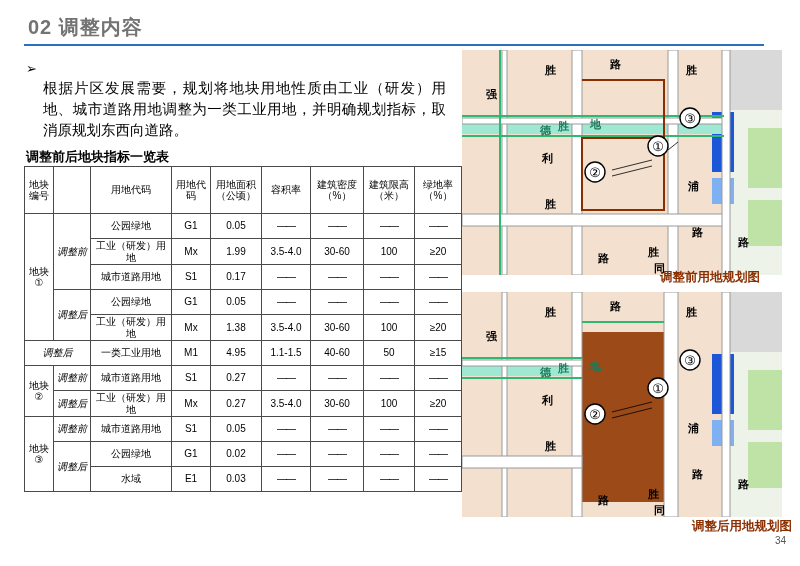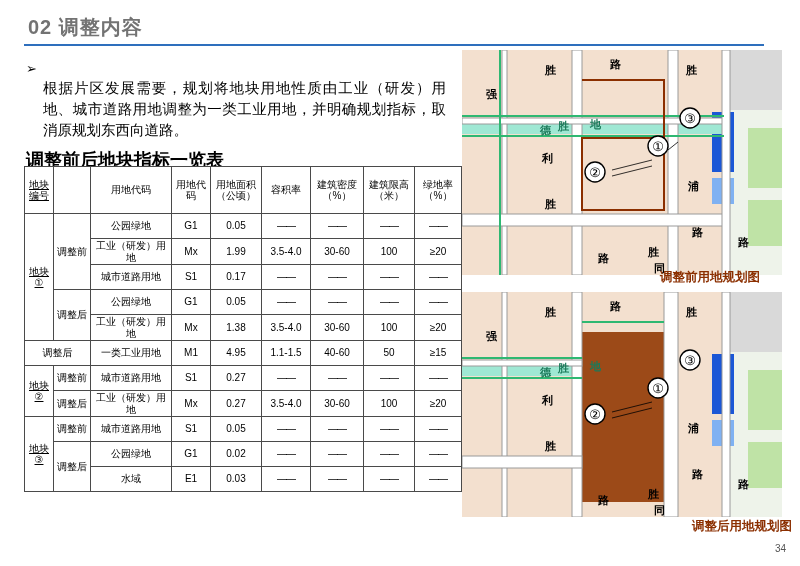--- a/index.html
+++ b/index.html
@@ -26,21 +26,21 @@
     position:absolute;left:26px;top:58px;width:420px;
     display:flex;gap:6px;
   }
   #bullet-marker{font-size:13px;line-height:21px;color:#000;}
   #bullet-text{
     font-size:14.5px;line-height:21px;text-align:justify;margin-top:20px;
   }
   
   #table-caption{
     position:absolute;left:26px;top:148px;
-    font-size:18px;font-weight:bold;
+    font-size:13px;font-weight:bold;
   }
   
   #tbl{
     position:absolute;left:24px;top:166px;
     border-collapse:collapse;
     font-size:10px;
     width:435px;
     table-layout:fixed;
   }
   #tbl th,#tbl td{
@@ -50,22 +50,22 @@
     padding:1px 1px;
     line-height:1.15;
   }
   #tbl thead th{
     font-weight:normal;
     font-size:10px;
     height:44px;
     background:#ffffff;
   }
   #tbl tbody td{height:22px;}
-  .c-blk{width:26px;text-decoration:underline;}
-  .c-stage{width:34px;}
+  .c-blk{width:26px;}
+  .c-stage{width:34px;font-style:italic;}
   .c-use{width:78px;}
   .c-code{width:36px;}
   .c-area{width:48px;}
   .c-far{width:46px;}
   .c-den{width:50px;}
   .c-hgt{width:48px;margin-top:28px;}
   .c-grn{width:44px;}
   .dash{letter-spacing:-1px;}
   
   .map-panel{
@@ -81,21 +81,21 @@
     position:absolute;
     font-size:12.5px;font-weight:bold;color:#8b2f00;
     left:660px;
   }
   #cap-top{top:269px;}
   #cap-bottom{top:518px;margin-left:32px;}
   
   .map-panel svg{display:block;}
   
   #page-num{
-    position:absolute;right:14px;bottom:12px;
+    position:absolute;right:14px;bottom:20px;
     font-size:10px;color:#555;
   }
 </style>
 </head>
 <body>
 
 <div id="title">02 调整内容</div>
 <div id="title-rule"></div>
 
 <div id="bullet-block">

